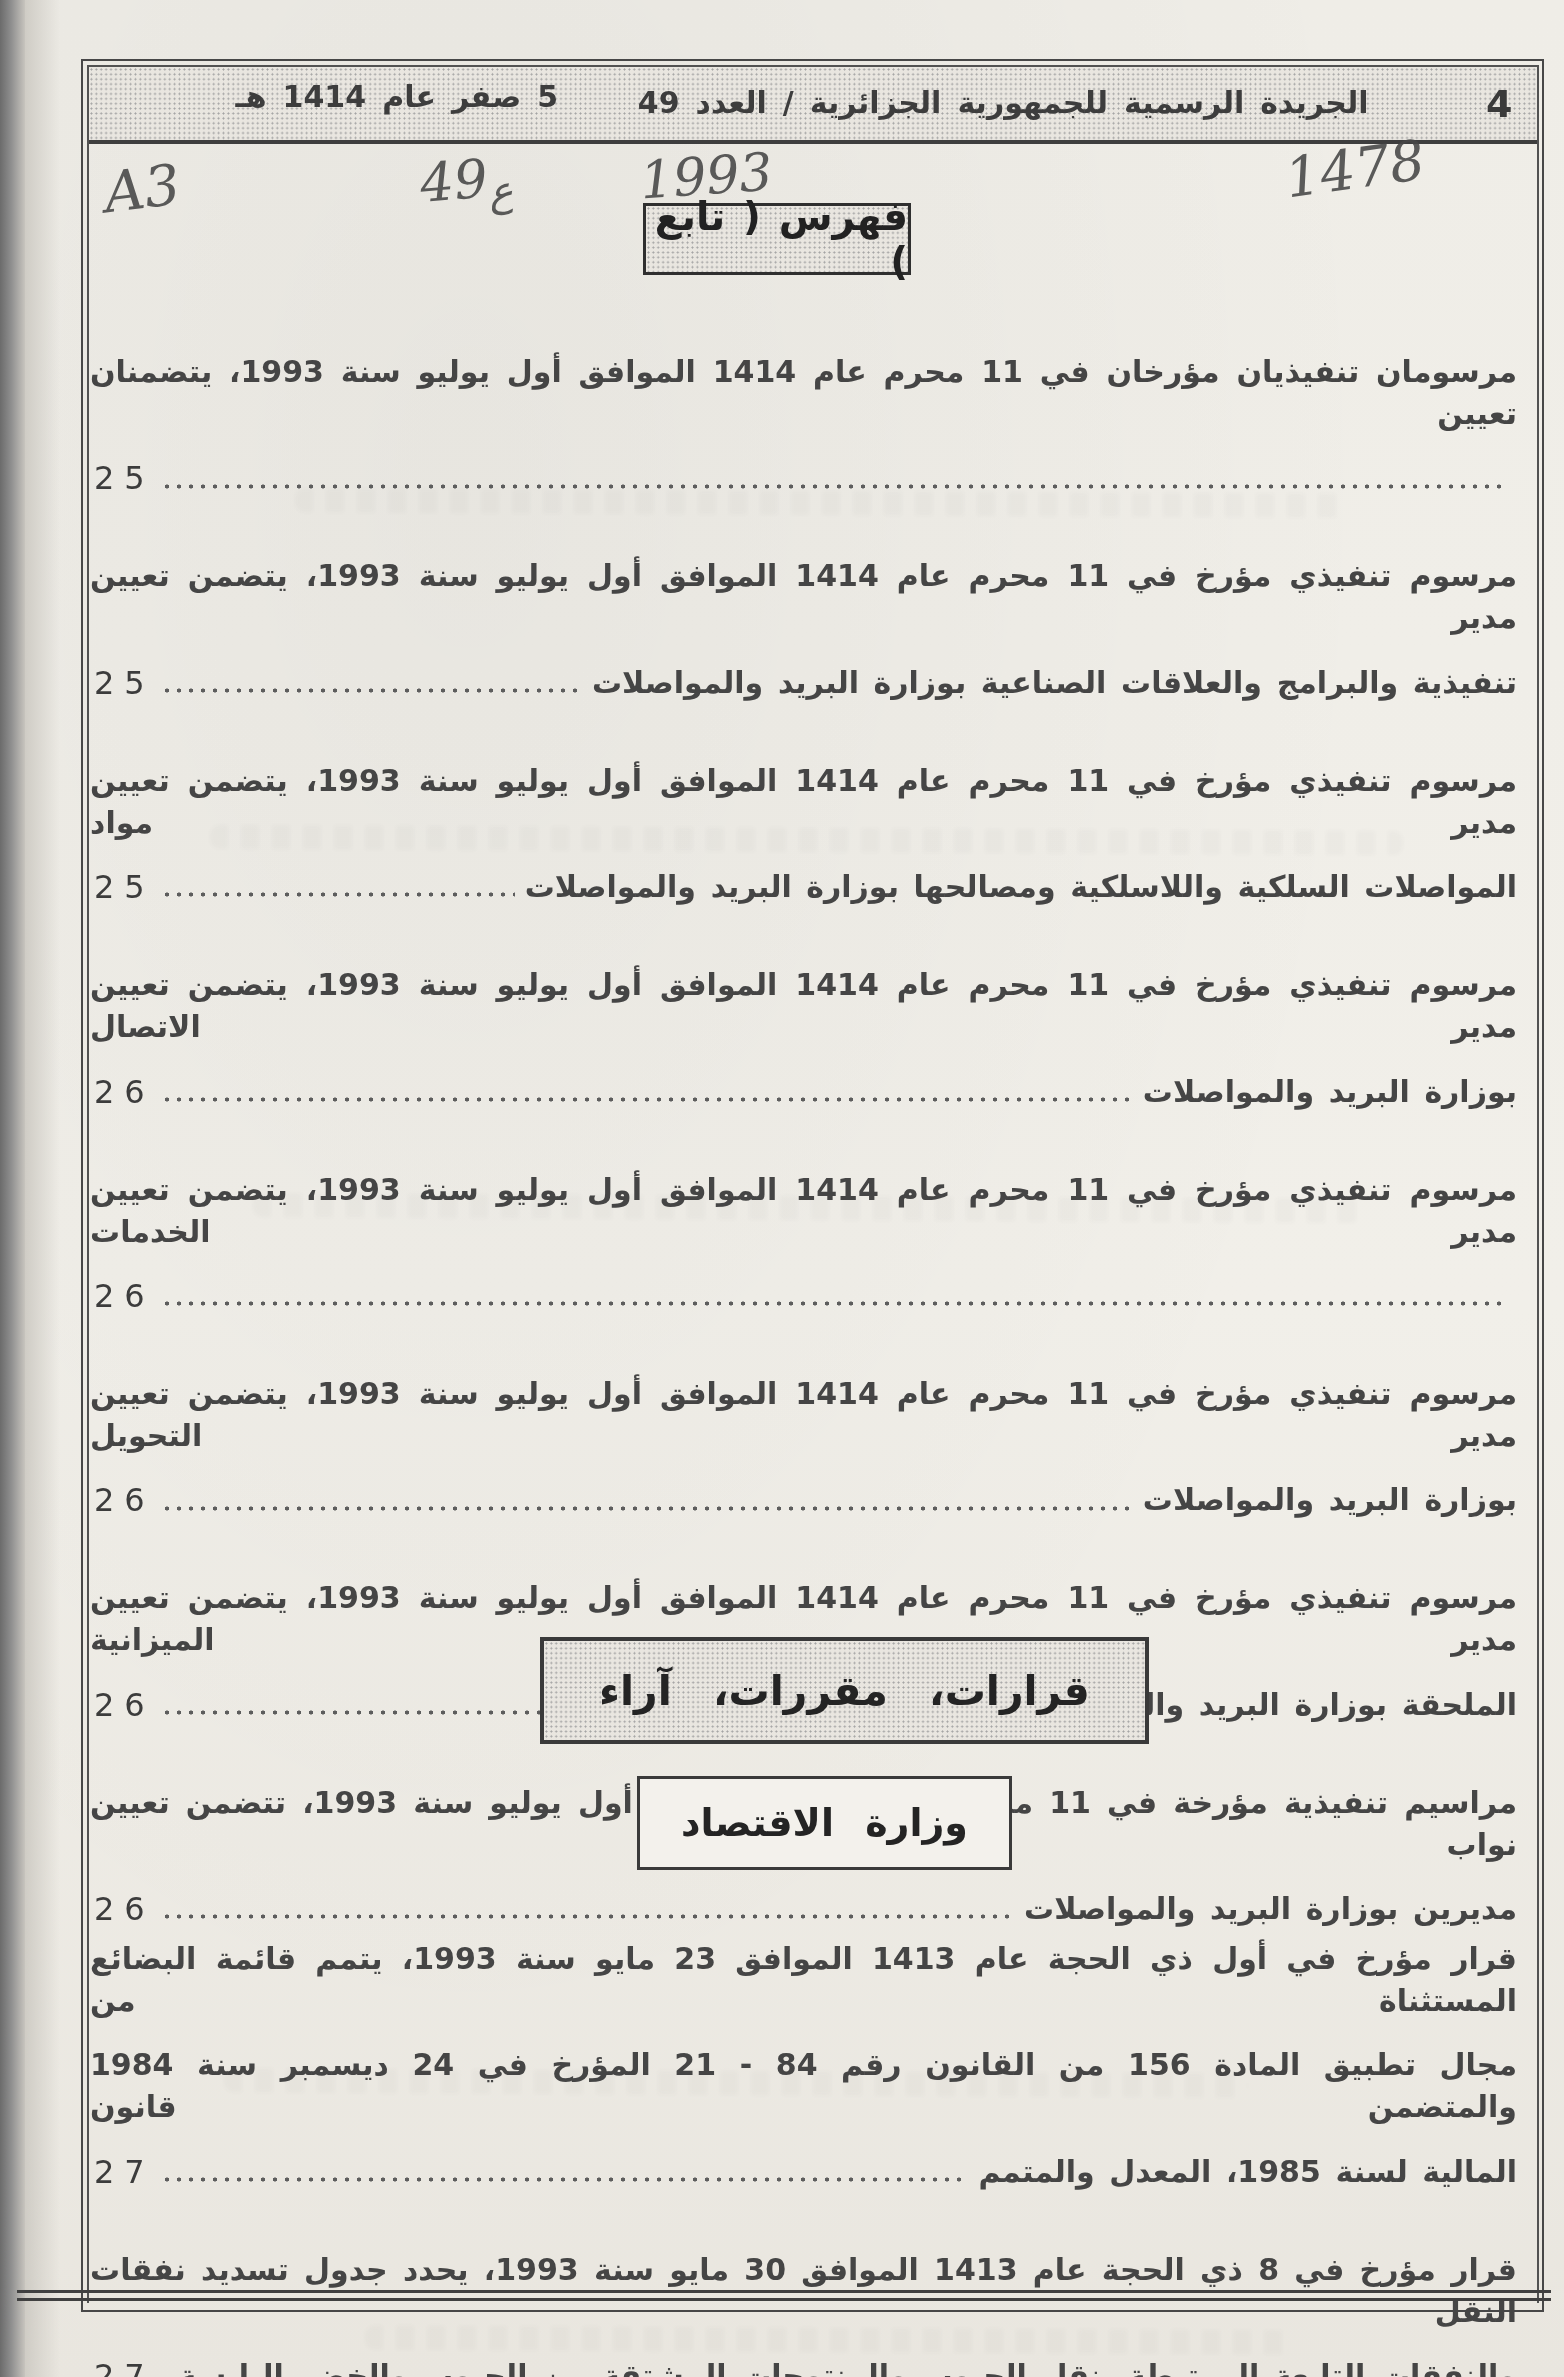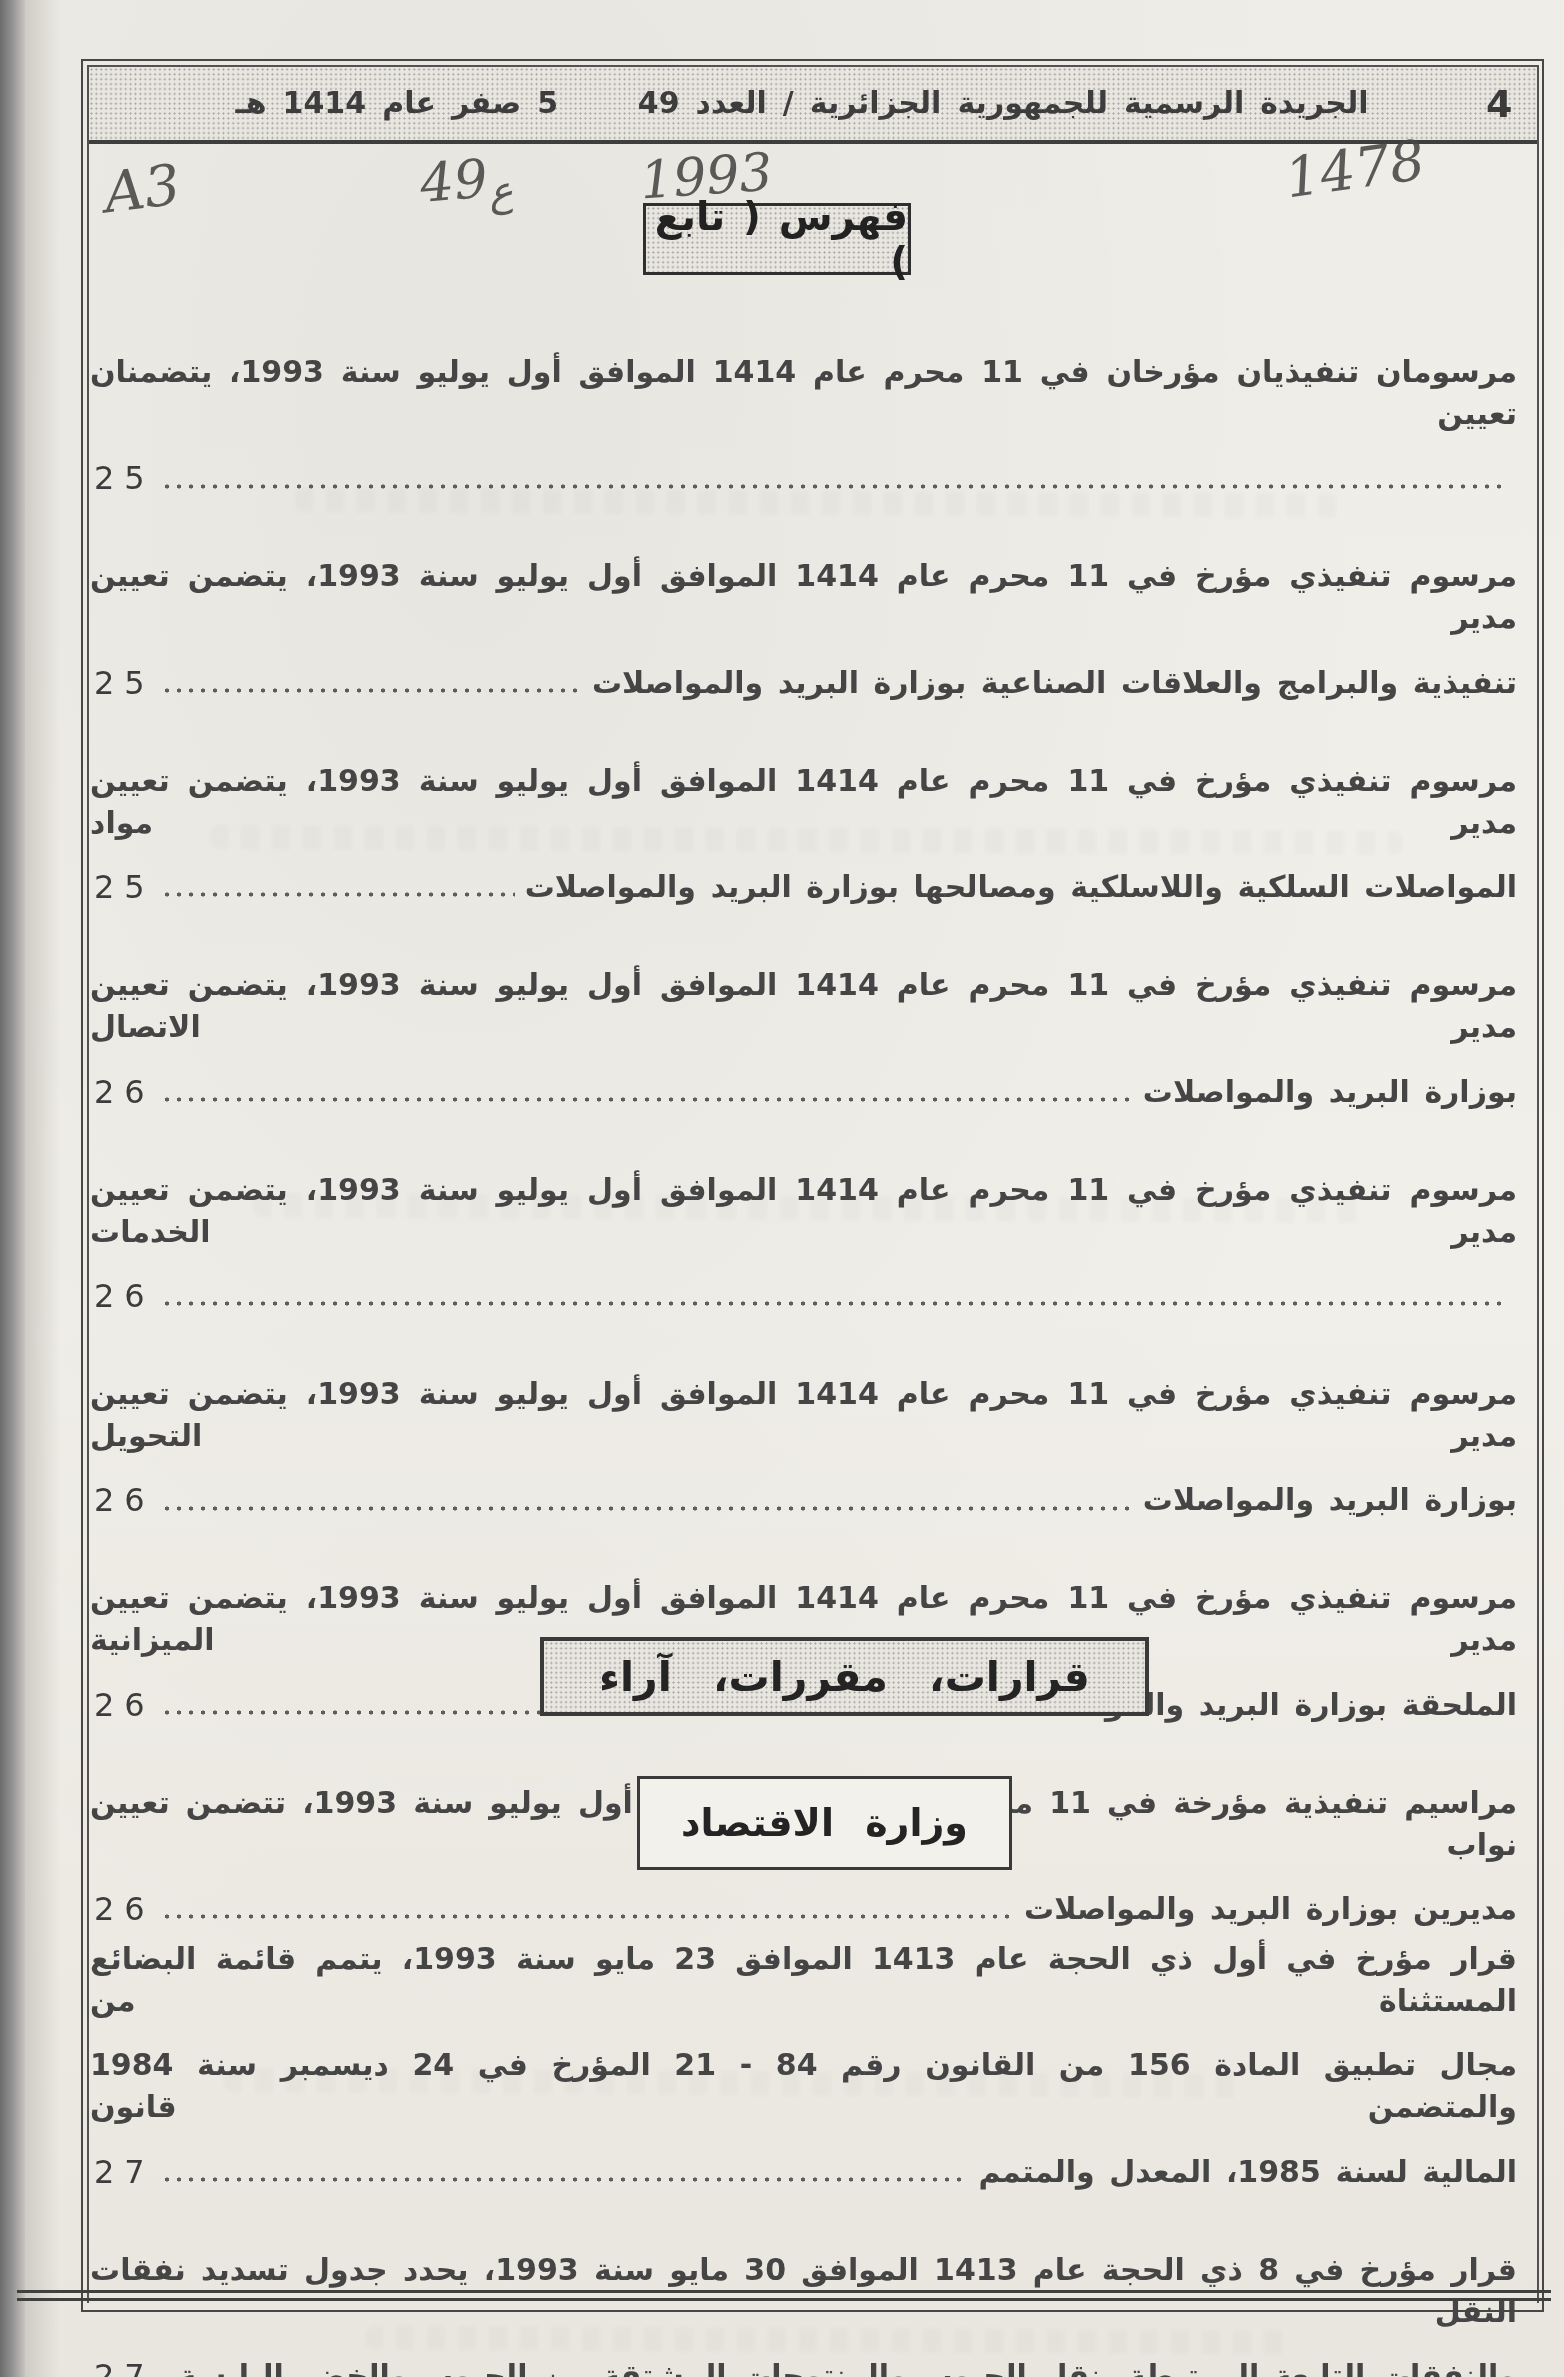--- a/index.html
+++ b/index.html
@@ -47,21 +47,21 @@
   .m-page {
     position:absolute; right:24px; top:15.4px;
     font-size:38px; font-weight:700; color:#3a3a3a;
   }
   .m-title {
     position:absolute; right:168px; top:18px;
     font-size:30px; font-weight:700; color:#3d3d3d; white-space:nowrap;
     word-spacing:5.6px;
   }
   .m-date {
-    position:absolute; left:147px; top:18px;
+    position:absolute; left:147px; top:12px;
     font-size:30px; font-weight:700; color:#3d3d3d; white-space:nowrap;
     word-spacing:5.6px;
   }
   
   .hand {
     position:absolute; font-family:"DejaVu Serif", serif; font-style:italic;
     color:#464646; opacity:.88;
   }
   .hand-a3    { left:104px;  top:156px; font-size:56px; transform:rotate(-7deg); }
   .hand-issue { left:420px;  top:149px; font-size:53px; transform:rotate(-5deg); }
@@ -103,21 +103,21 @@
     font-size:32px; font-weight:400; color:#3c3c3c;
     letter-spacing:9.8px; padding-left:4px;
   }
   
   .banner {
     position:absolute; box-sizing:border-box;
     display:flex; align-items:center; justify-content:center;
   }
   .banner span { font-weight:700; color:#242424; }
   .banner-decisions {
-    left:540px; top:1637px; width:609px; height:79px;
+    left:540px; top:1637px; width:609px; height:107px;
     border:4.2px solid #3a3a3a;
     justify-content:center;
   }
   .banner-decisions span { font-size:41px; word-spacing:27px; }
   .banner-ministry {
     left:637px; top:1776px; width:375px; height:94px;
     border:3.5px solid #3a3a3a; background:#f3f1ec;
   }
   .banner-ministry span { font-size:38px; word-spacing:18px; }
   

